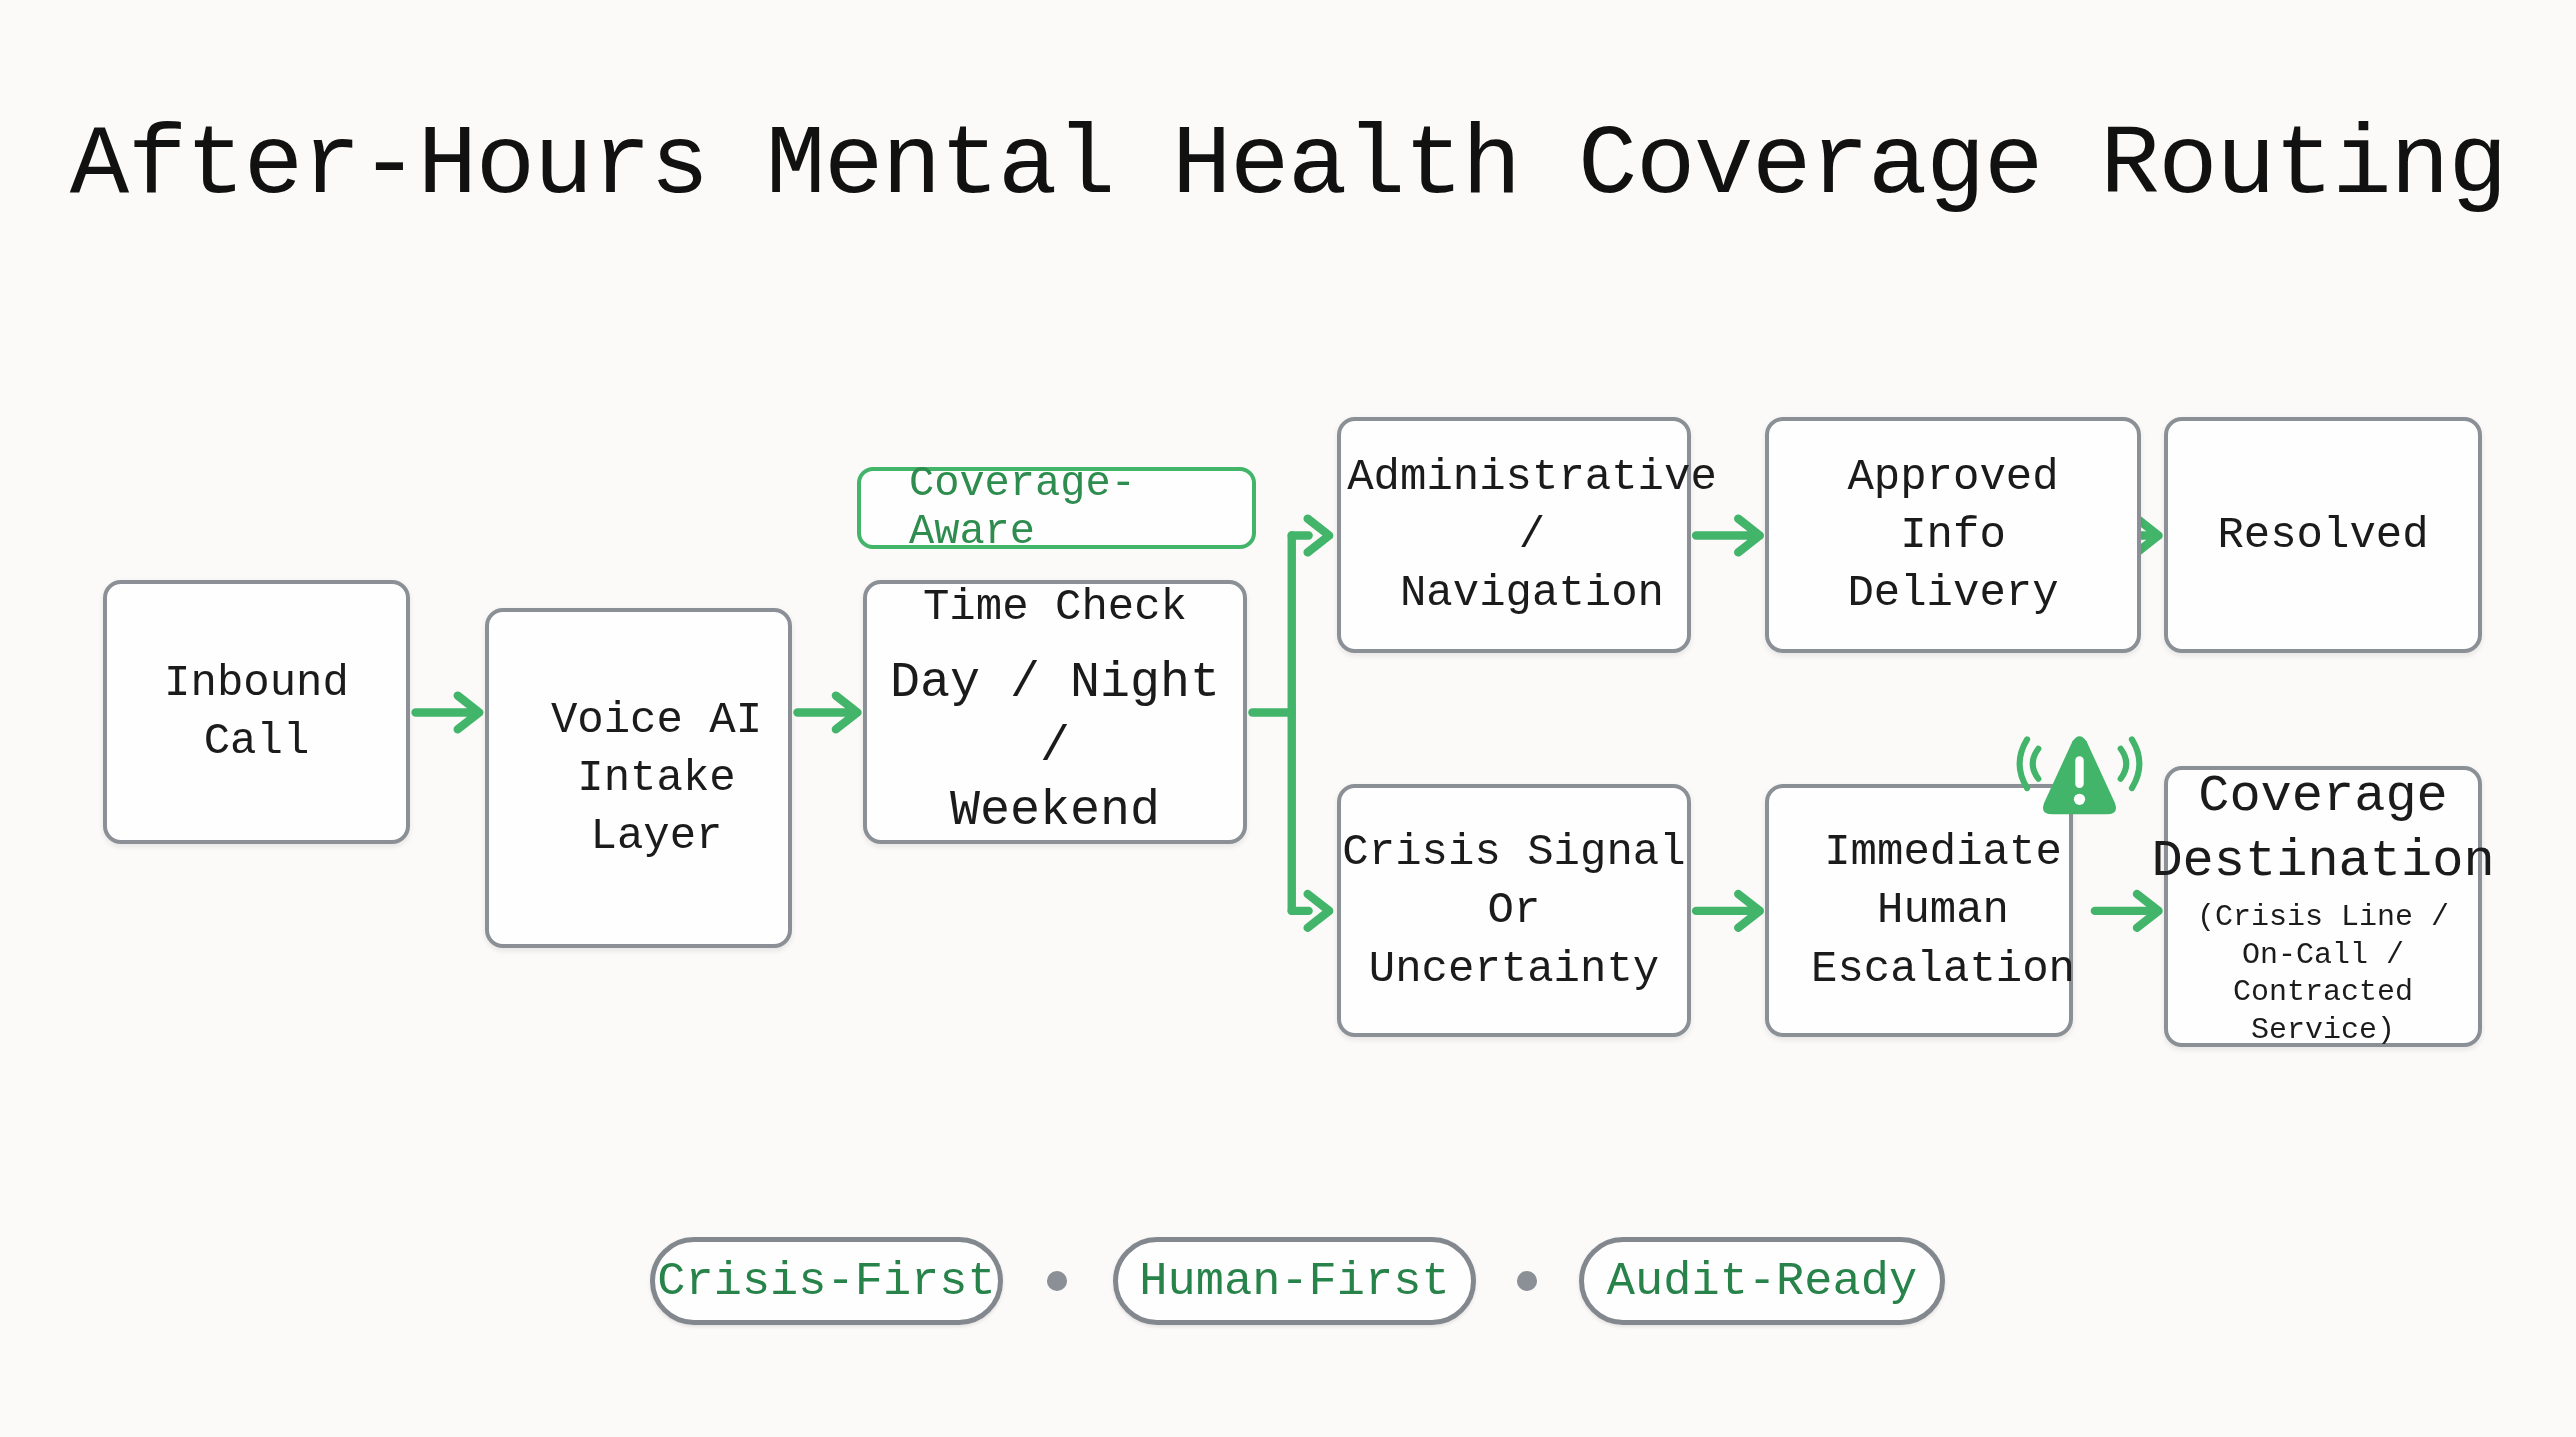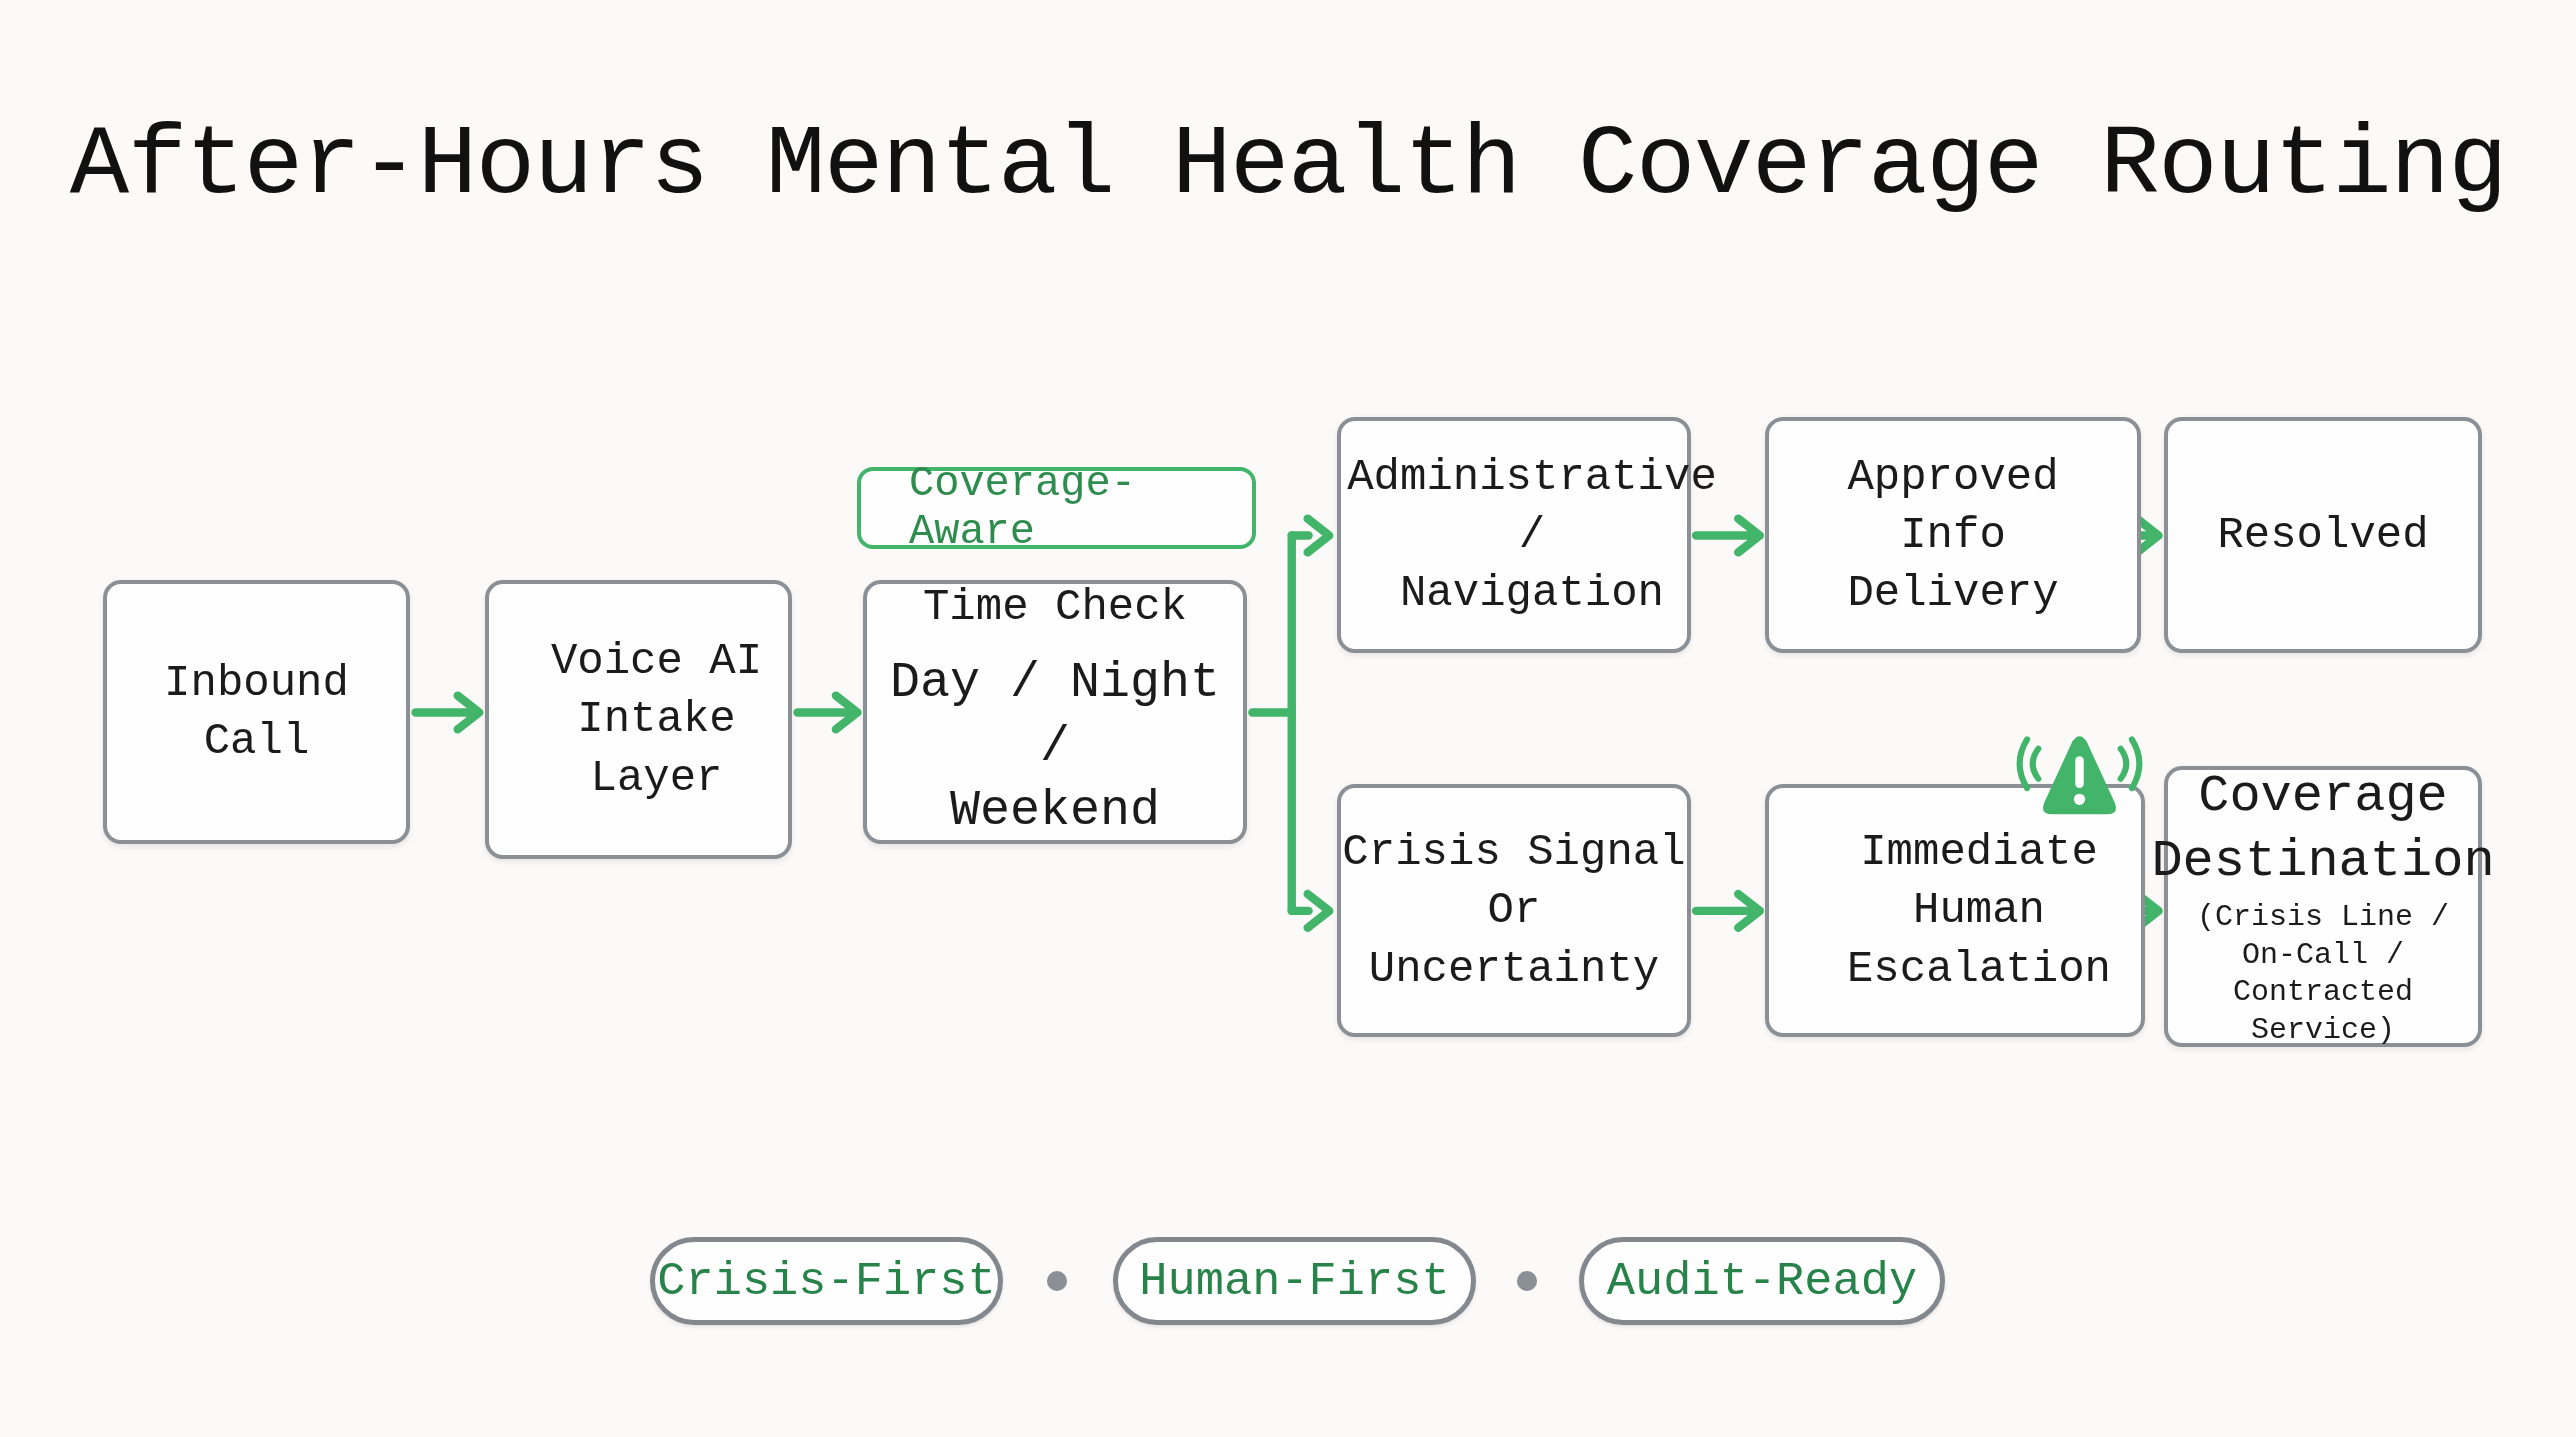--- a/index.html
+++ b/index.html
@@ -62,27 +62,27 @@
   .badge-audit{left:1579px;width:366px;}
   .sep-dot{
     position:absolute;top:1271px;width:19.7px;height:19.7px;border-radius:50%;
     background:var(--dot);
   }
   .dot-1{left:1047px;}
   .dot-2{left:1517px;}
 
   
   .n-inbound   {left:103px; top:580px; width:307px; height:264px;}
-  .n-voice     {left:485px; top:580px; width:307px; height:279px;padding-left:36px;}
+  .n-voice     {left:485px; top:608px; width:307px; height:340px;padding-left:36px;}
   .n-timecheck {left:863px; top:580px; width:384px; height:264px;}
   .n-admin     {left:1337px;top:417px; width:354px; height:236px;padding-left:36px;}
   .n-approved  {left:1765px;top:417px; width:376px; height:236px;}
   .n-resolved  {left:2164px;top:417px; width:318px; height:236px;}
   .n-crisis    {left:1337px;top:784px; width:354px; height:253px;}
-  .n-immediate {left:1765px;top:784px; width:380px; height:253px;padding-left:48px;}
+  .n-immediate {left:1765px;top:784px; width:308px; height:253px;padding-left:48px;}
   .n-coverage  {left:2164px;top:766px; width:318px; height:281px;}
 </style>
 </head>
 <body>
 
 <div class="stage">
 
   <h1 class="page-title">After-Hours Mental Health Coverage Routing</h1>
 
   <svg class="connector-svg" viewBox="0 0 2752 1536">

